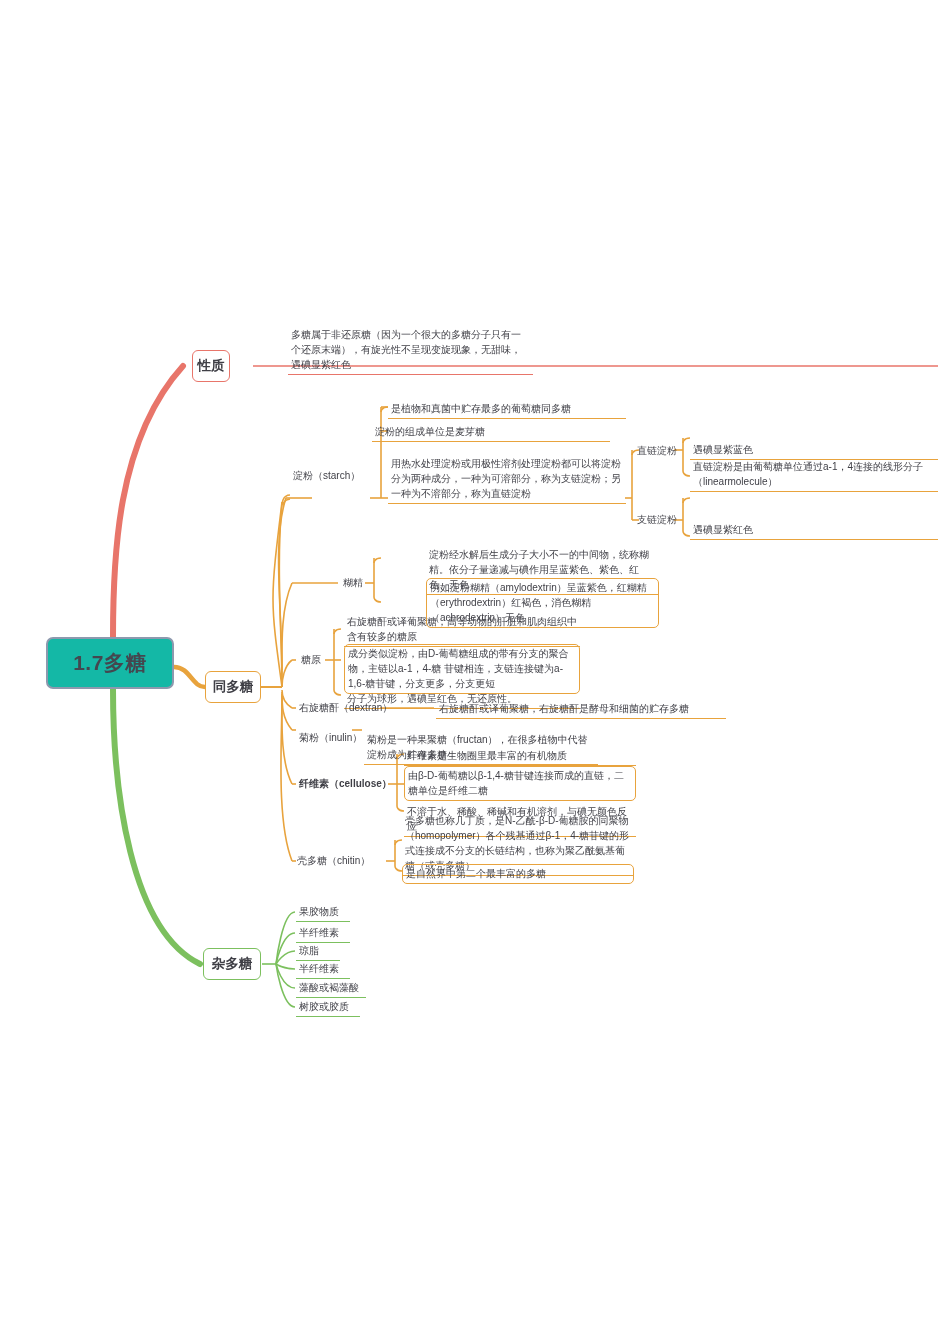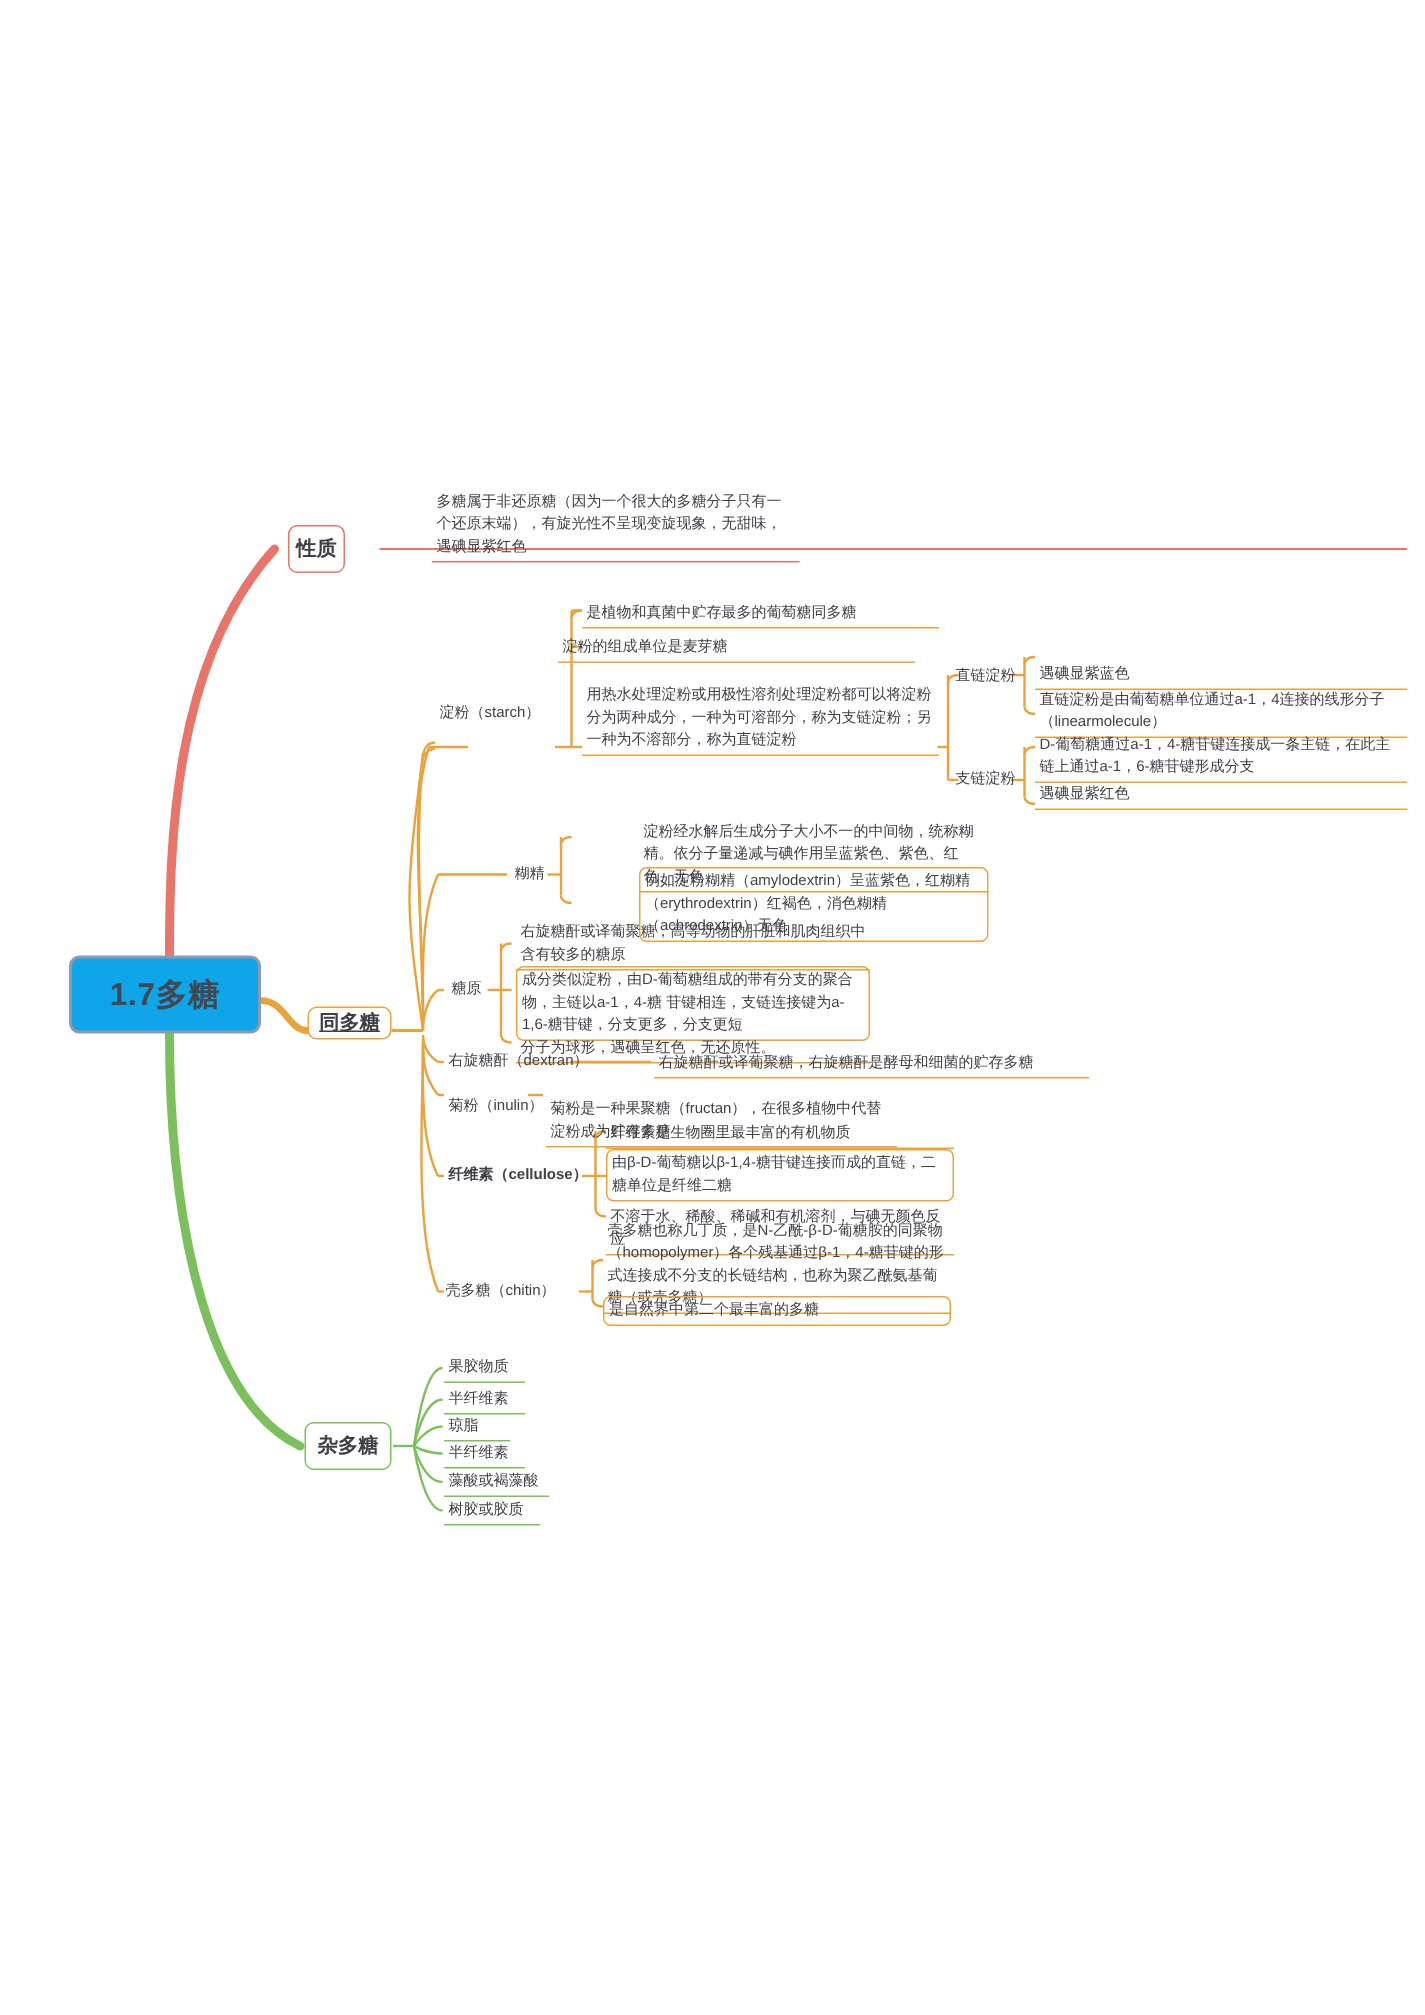--- a/index.html
+++ b/index.html
@@ -9,21 +9,21 @@
     color:#3f3f46;position:relative;overflow:hidden;
   }
   #canvas{position:absolute;left:0;top:0;width:950px;height:1343px;}
   svg.links{position:absolute;left:0;top:0;width:950px;height:1343px;pointer-events:none;}
 
   .node{position:absolute;box-sizing:border-box;}
 
   
   .root{
     left:46px;top:637px;width:128px;height:52px;
-    border:2px solid #8d99ae;border-radius:7px;background:#0ea5e9;
+    border:2px solid #8d99ae;border-radius:7px;background:#14b8a6;
     display:flex;align-items:center;justify-content:center;
     font-size:21px;font-weight:bold;color:#44474f;letter-spacing:.5px;
     z-index:5;
   }
   
   .l1{
     border:1.6px solid #E8A33D;border-radius:6px;background:#fff;
     display:flex;align-items:center;justify-content:center;
     font-size:13.5px;font-weight:bold;color:#3f3f46;z-index:5;
   }
@@ -147,33 +147,32 @@
     <path d="M276,964 C276,964 284,969 295,969" stroke="#7CC05E" stroke-width="1.6" fill="none"></path>
     <path d="M276,964 C276,964 282,988 295,988" stroke="#7CC05E" stroke-width="1.6" fill="none"></path>
     <path d="M276,964 C276,964 282,1007 295,1007" stroke="#7CC05E" stroke-width="1.6" fill="none"></path>
   </svg>
 
   <div class="node root">1.7多糖</div>
 
   <div class="node l1 red" style="left:192px;top:350px;width:38px;height:32px;">性质</div>
   <div class="leaf red" style="left:288px;top:326px;width:245px;">多糖属于非还原糖（因为一个很大的多糖分子只有一个还原末端），有旋光性不呈现变旋现象，无甜味，遇碘显紫红色</div>
 
-  <div class="node l1" style="left:205px;top:671px;width:56px;height:22px;text-decoration:underline;">同多糖</div>
+  <div class="node l1" style="left:205px;top:671px;width:56px;height:32px;">同多糖</div>
 
   <div class="blabel" style="left:290px;top:468px;">淀粉（starch）</div>
   <div class="leaf" style="left:388px;top:400px;width:238px;">是植物和真菌中贮存最多的葡萄糖同多糖</div>
   <div class="leaf" style="left:372px;top:423px;width:238px;">淀粉的组成单位是麦芽糖</div>
   <div class="leaf" style="left:388px;top:455px;width:238px;">用热水处理淀粉或用极性溶剂处理淀粉都可以将淀粉分为两种成分，一种为可溶部分，称为支链淀粉；另一种为不溶部分，称为直链淀粉</div>
 
   <div class="blabel" style="left:634px;top:443px;">直链淀粉</div>
   <div class="leaf" style="left:690px;top:441px;width:248px;">遇碘显紫蓝色</div>
   <div class="leaf" style="left:690px;top:458px;width:248px;">直链淀粉是由葡萄糖单位通过a-1，4连接的线形分子（linearmolecule）</div>
 
   <div class="blabel" style="left:634px;top:512px;">支链淀粉</div>
-  <div class="leaf" style="left:690px;top:488px;width:248px;">D-葡萄糖通过a-1，4-糖苷键连接成一条主链，在此主链上通过a-1，6-糖苷键形成分支</div>
   <div class="leaf" style="left:690px;top:521px;width:248px;">遇碘显紫红色</div>
 
   <div class="blabel" style="left:340px;top:575px;">糊精</div>
   <div class="leaf" style="left:426px;top:546px;width:233px;">淀粉经水解后生成分子大小不一的中间物，统称糊精。依分子量递减与碘作用呈蓝紫色、紫色、红色、无色</div>
   <div class="leaf boxed" style="left:426px;top:578px;width:233px;">例如淀粉糊精（amylodextrin）呈蓝紫色，红糊精（erythrodextrin）红褐色，消色糊精（achrodextrin）无色</div>
 
   <div class="blabel" style="left:298px;top:652px;">糖原</div>
   <div class="leaf" style="left:344px;top:613px;width:236px;">右旋糖酐或译葡聚糖，高等动物的肝脏和肌肉组织中含有较多的糖原</div>
   <div class="leaf boxed" style="left:344px;top:644px;width:236px;">成分类似淀粉，由D-葡萄糖组成的带有分支的聚合物，主链以a-1，4-糖 苷键相连，支链连接键为a-1,6-糖苷键，分支更多，分支更短</div>
   <div class="leaf" style="left:344px;top:690px;width:236px;">分子为球形，遇碘呈红色，无还原性。</div>

